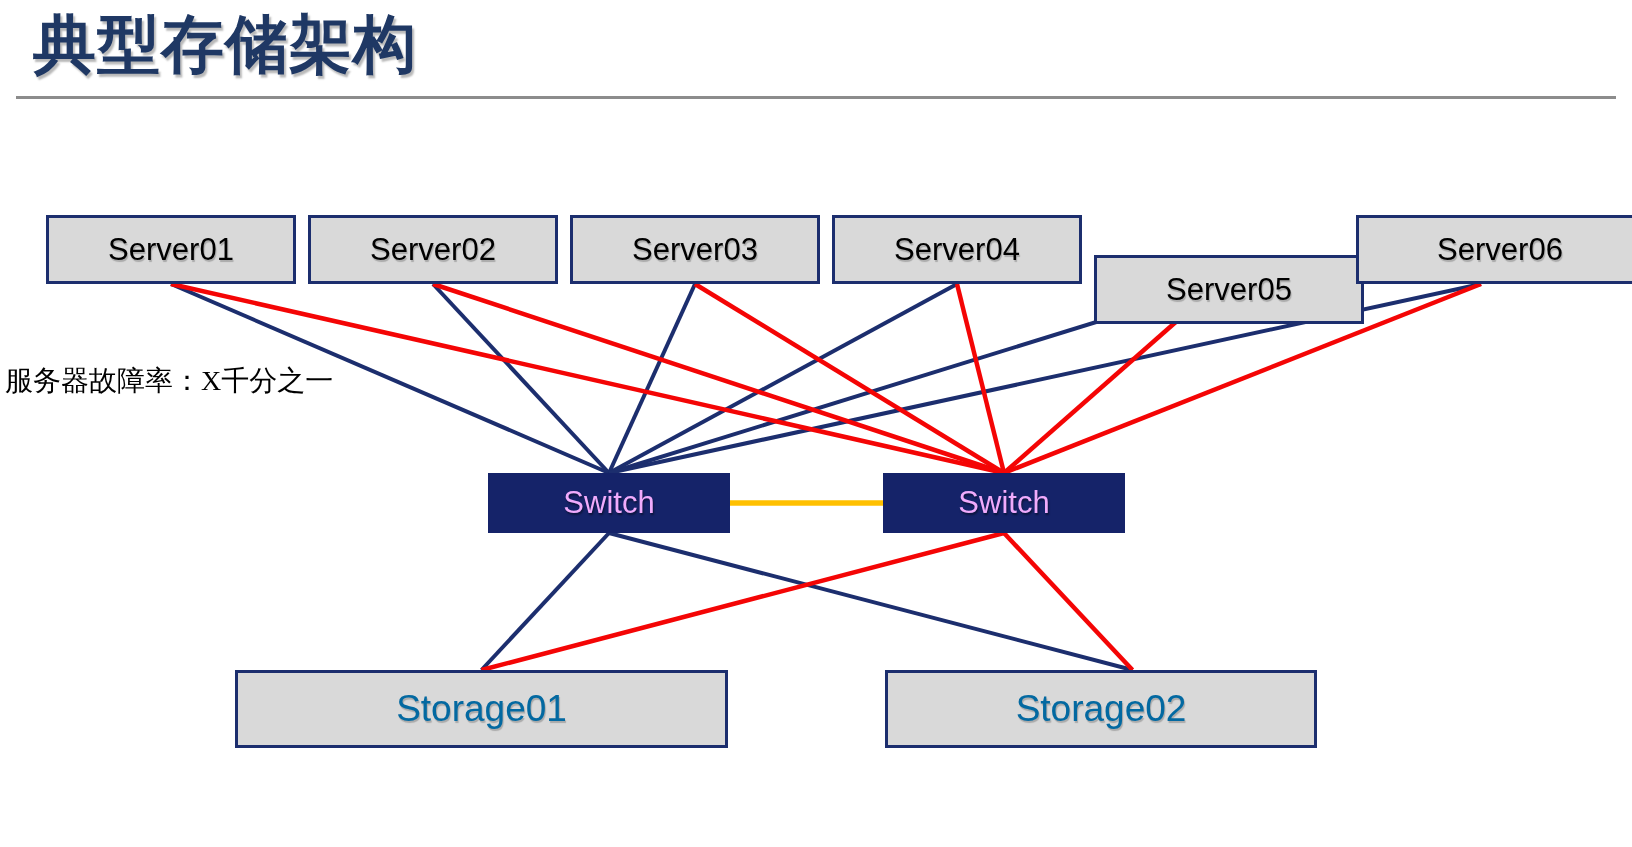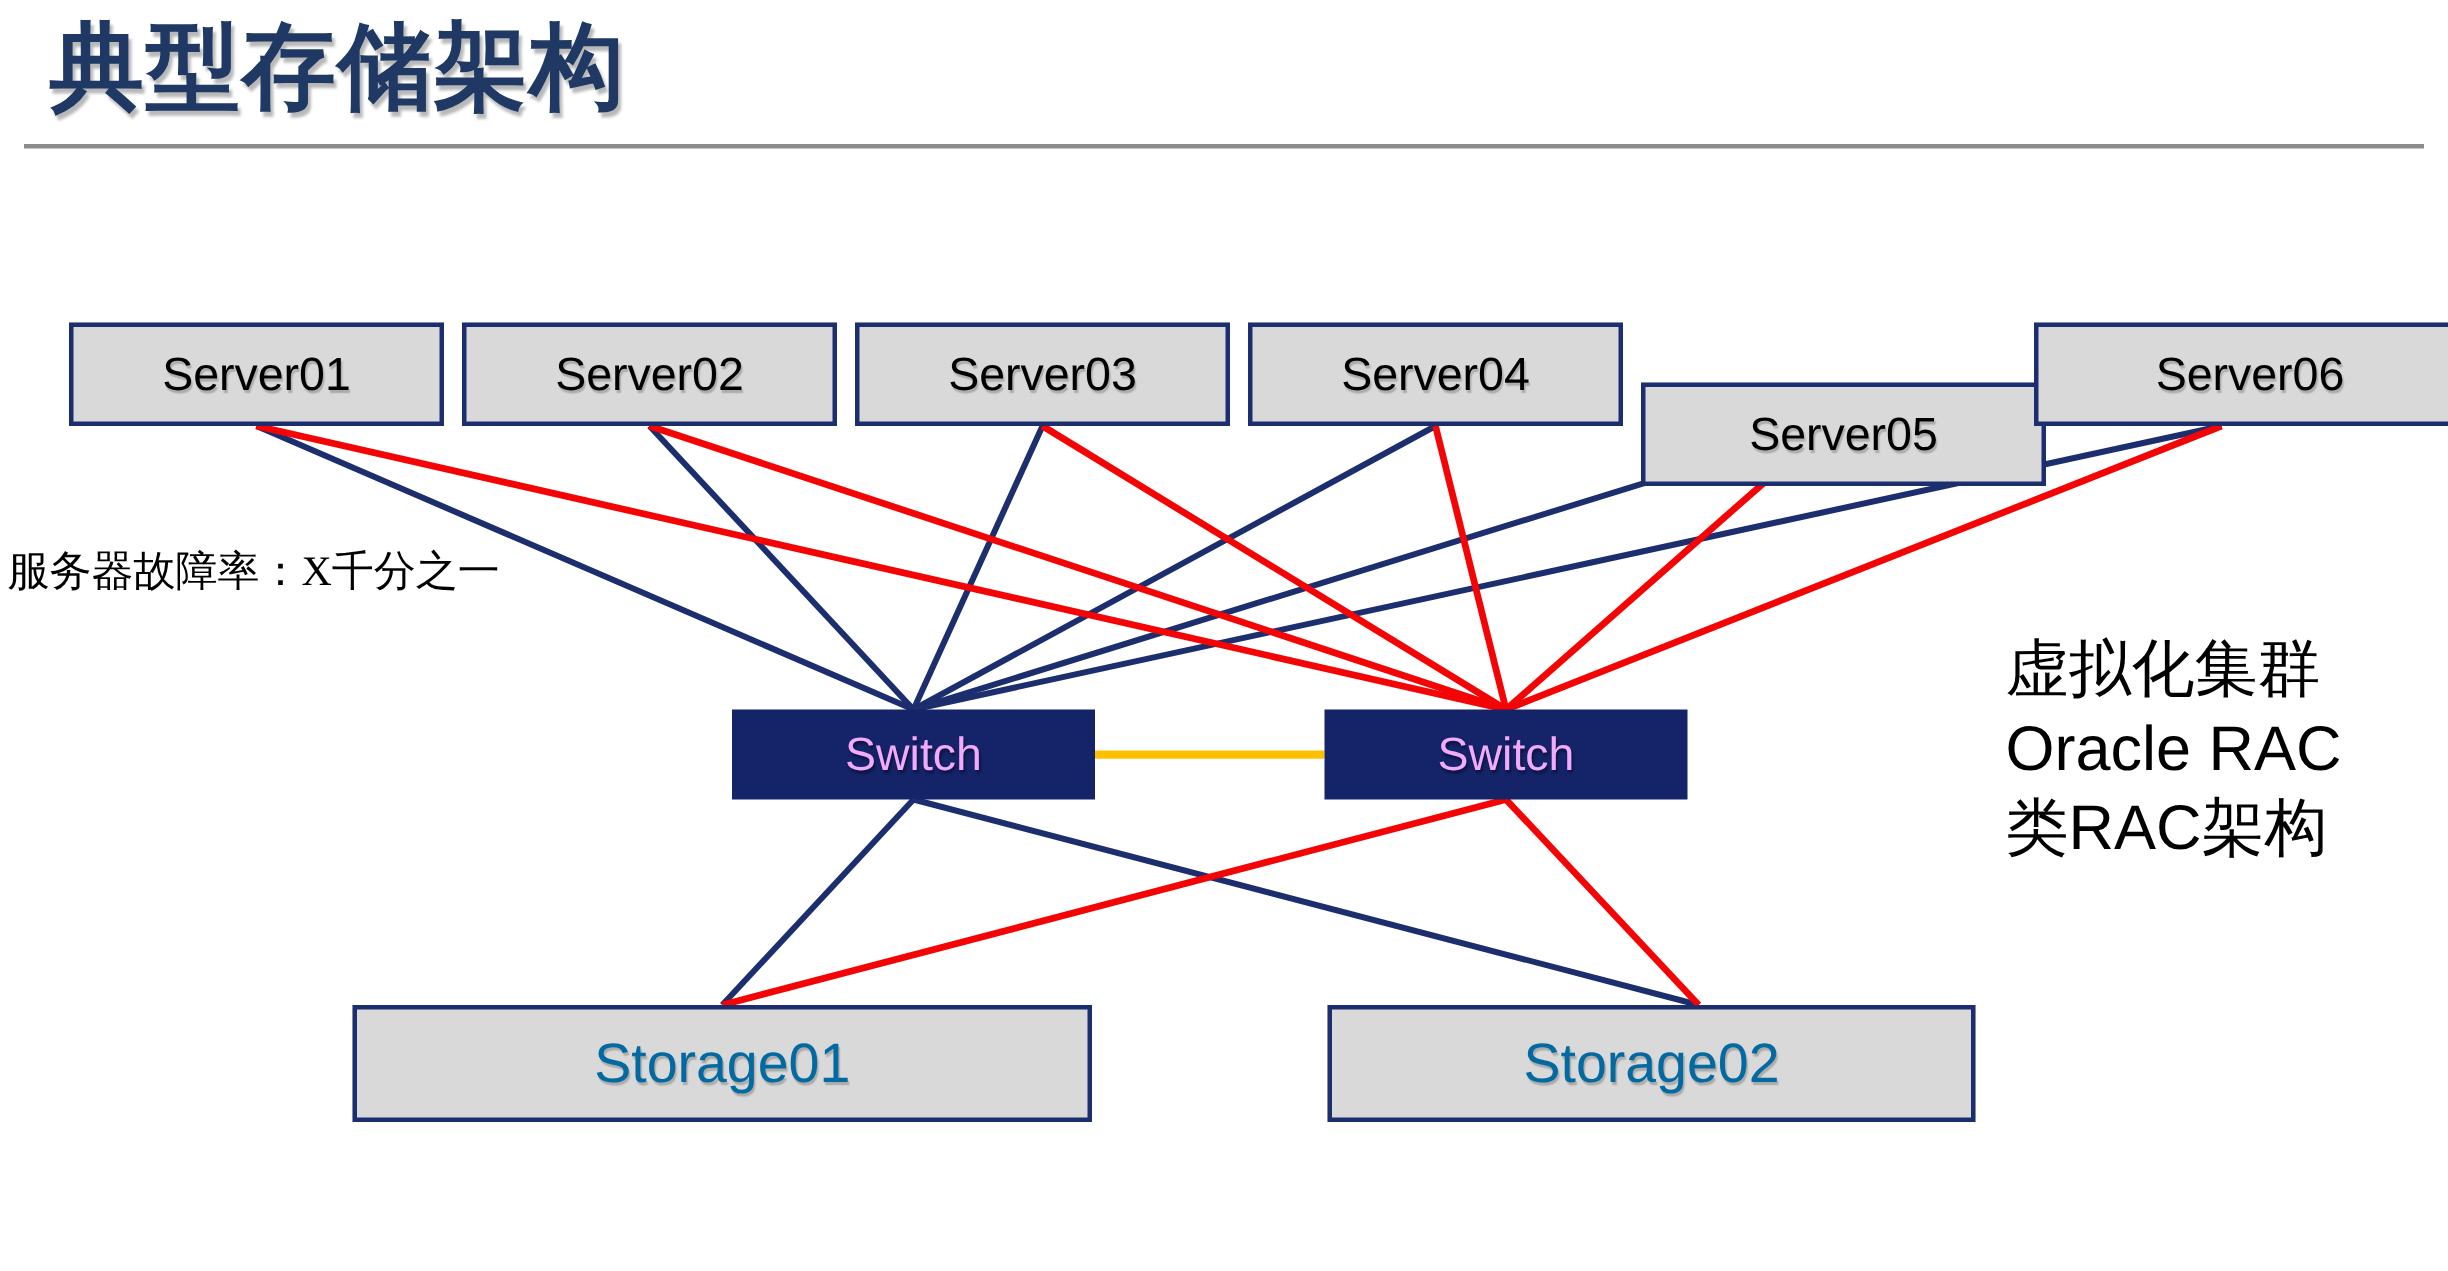--- a/index.html
+++ b/index.html
@@ -105,18 +105,13 @@
       <div class="node storage-box" style="left: 235px; top: 670px; width: 493px; height: 78px;">
         <span>Storage01</span>
       </div>
       <div class="node storage-box" style="left: 885px; top: 670px; width: 432px; height: 78px;">
         <span>Storage02</span>
       </div>
     </div>
 
   <div class="note note-server-failure">服务器故障率：X千分之一</div>
 
-  <div class="right-note">
-    <div>虚拟化集群</div>
-    <div>Oracle RAC</div>
-    <div>类RAC架构</div>
-  </div>
 </div>
 
 </body></html>

